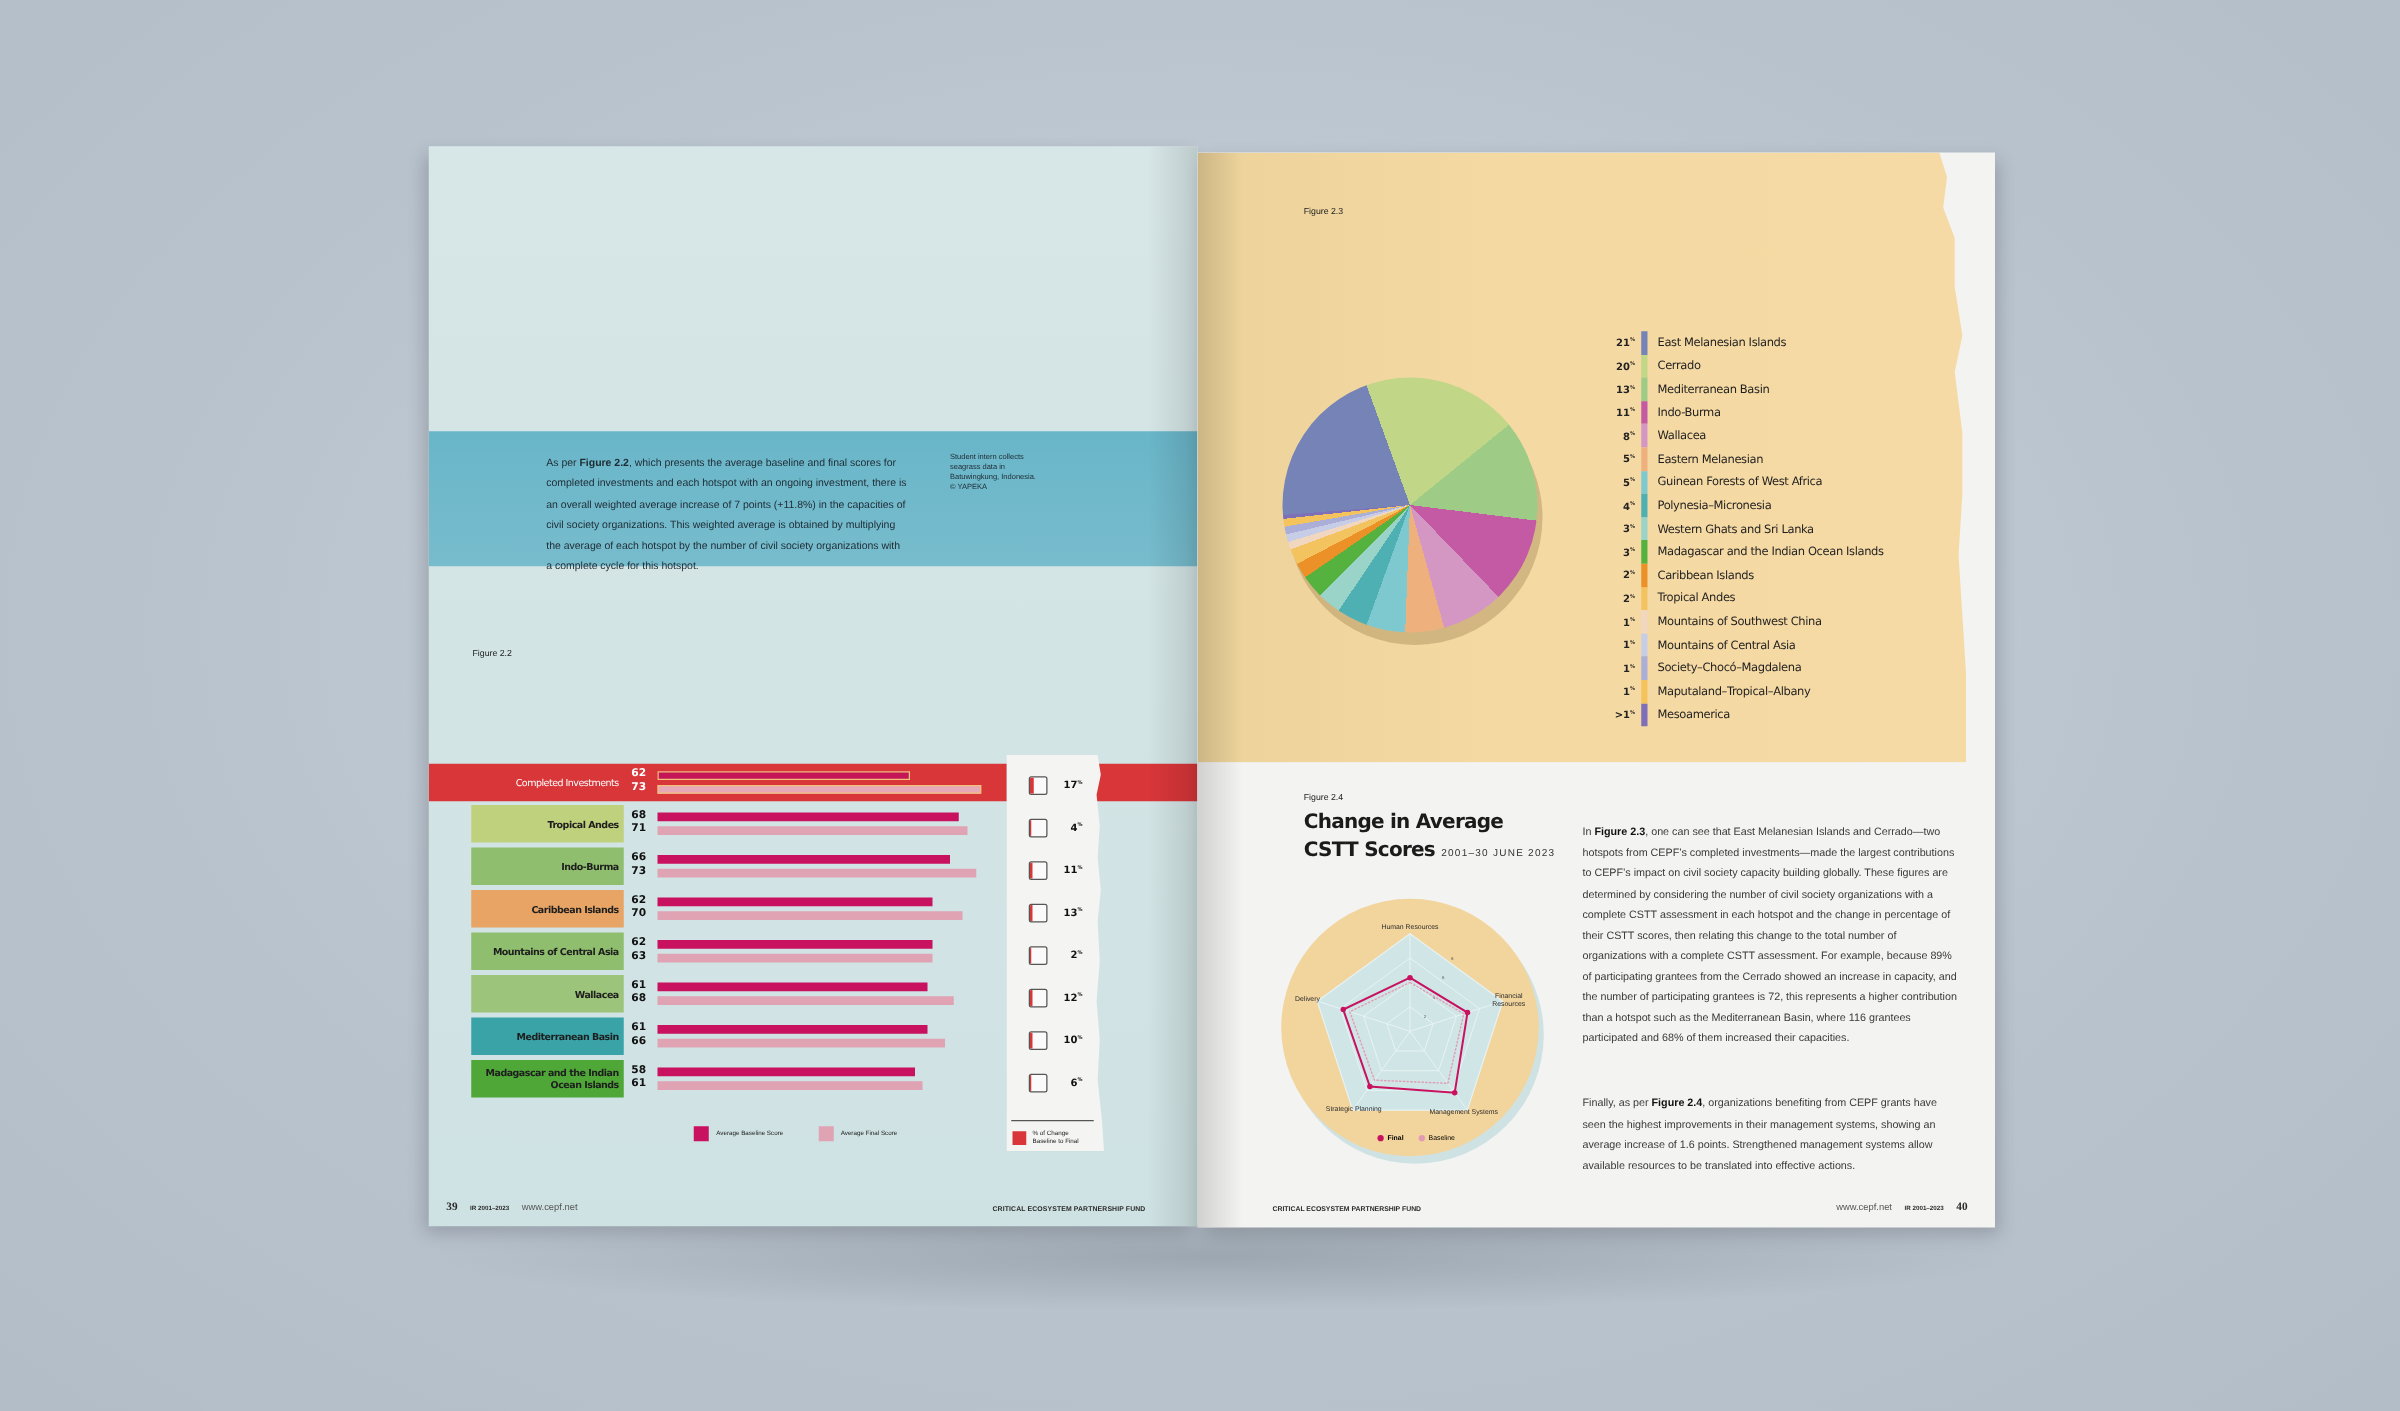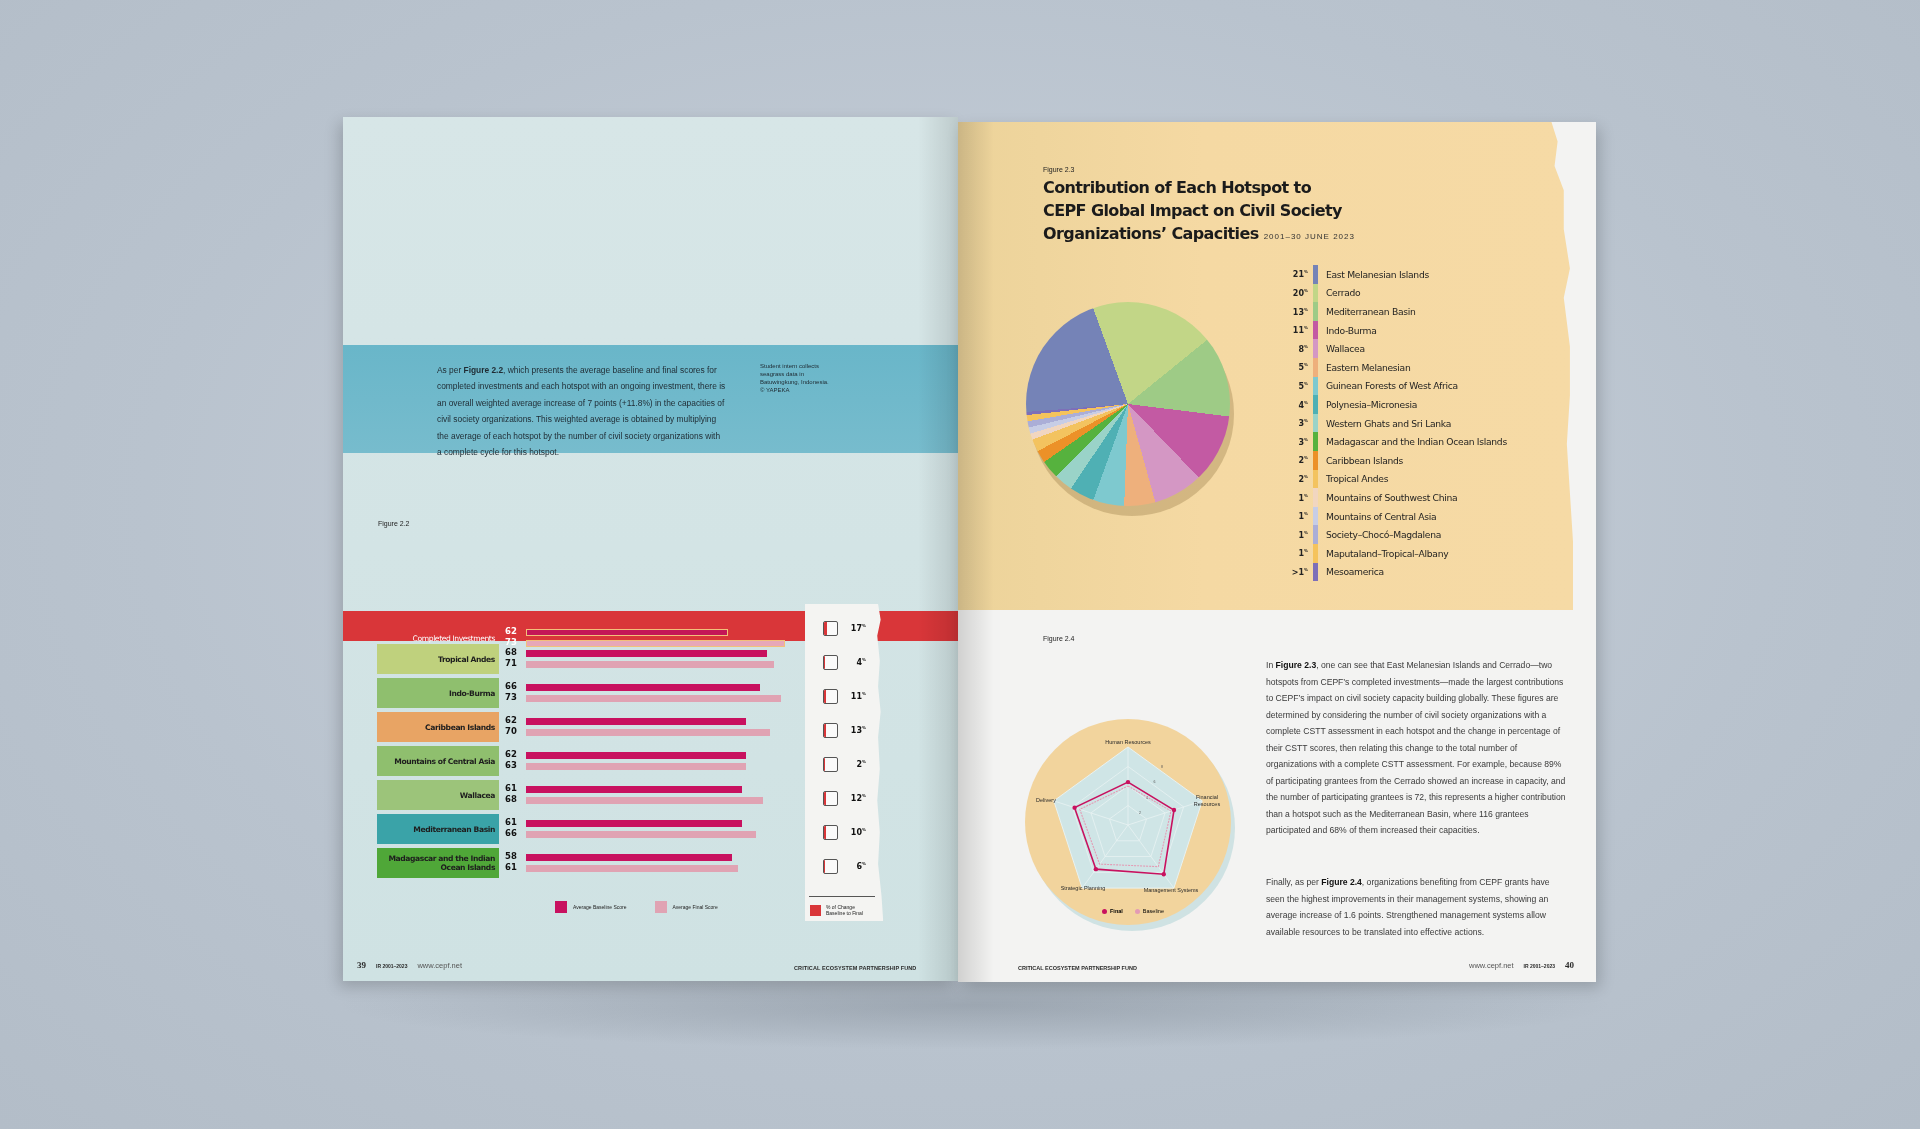--- a/index.html
+++ b/index.html
@@ -214,21 +214,21 @@
     </p>
     <p class="caption">Student intern collects seagrass data in Batuwingkung, Indonesia. © YAPEKA</p>
   </div>
 
   <div class="fig22-head">
     <div class="fig-label">Figure 2.2</div>
   </div>
 
   <div class="red-band"></div>
   <div class="bar-chart" id="barchart">
-      <div class="brow total" style="top: 12px;">
+      <div class="brow total" style="top: 0px;">
         <div class="lbl">Completed Investments</div>
         <div class="nums">62<br>73</div>
         <div class="b1" style="width: 201.973px;"></div>
         <div class="b2" style="width: 259px;"></div>
       </div>
       <div class="brow" style="top: 33px;">
         <div class="lbl" style="background: rgb(191, 209, 125);">Tropical Andes</div>
         <div class="nums">68<br>71</div>
         <div class="b1" style="width: 241.26px;"></div>
         <div class="b2" style="width: 247.904px;"></div>
@@ -346,26 +346,20 @@
     <span class="foot-url">www.cepf.net</span>
   </div>
   <div class="foot-fund-l">CRITICAL ECOSYSTEM PARTNERSHIP FUND</div>
 </div>
 
 <div class="page-right">
   <div class="yellow-panel"></div>
 
   <div class="fig23-head">
     <div class="fig-label">Figure 2.3</div>
-    <div class="fig-title">
-      <span>Contribution of Each Hotspot to</span><br>
-      <span>CEPF Global Impact on Civil Society</span><br>
-      <span>Organizations’ Capacities</span>
-      <span class="fig-date">2001–30 JUNE 2023</span>
-    </div>
   </div>
 
   <div class="pie-wrap">
     <div class="pie-shadow"></div>
     <div class="pie" id="pie" style="background: conic-gradient(from -20deg, rgb(194, 214, 135) 0deg, rgb(194, 214, 135) 70.94deg, rgb(158, 203, 134) 70.94deg, rgb(158, 203, 134) 117.04deg, rgb(195, 90, 163) 117.04deg, rgb(195, 90, 163) 156.06deg, rgb(212, 151, 196) 156.06deg, rgb(212, 151, 196) 184.43deg, rgb(238, 176, 124) 184.43deg, rgb(238, 176, 124) 202.17deg, rgb(126, 201, 207) 202.17deg, rgb(126, 201, 207) 219.9deg, rgb(79, 176, 180) 219.9deg, rgb(79, 176, 180) 234.09deg, rgb(154, 211, 200) 234.09deg, rgb(154, 211, 200) 244.73deg, rgb(86, 178, 62) 244.73deg, rgb(86, 178, 62) 255.37deg, rgb(236, 145, 40) 255.37deg, rgb(236, 145, 40) 262.46deg, rgb(243, 195, 95) 262.46deg, rgb(243, 195, 95) 269.56deg, rgb(241, 214, 192) 269.56deg, rgb(241, 214, 192) 273.1deg, rgb(199, 205, 230) 273.1deg, rgb(199, 205, 230) 276.65deg, rgb(171, 174, 215) 276.65deg, rgb(171, 174, 215) 280.2deg, rgb(245, 195, 92) 280.2deg, rgb(245, 195, 92) 283.74deg, rgb(125, 111, 184) 283.74deg, rgb(125, 111, 184) 285.52deg, rgb(117, 131, 183) 285.52deg, rgb(117, 131, 183) 360deg);"></div>
   </div>
 
   <div class="pie-legend" id="pielegend">
       <div class="pl-row">
         <span class="pl-pct">21<sup>%</sup></span>
@@ -449,20 +443,25 @@
       </div>
       <div class="pl-row">
         <span class="pl-pct">&gt;1<sup>%</sup></span>
         <span class="pl-bar" style="background: rgb(125, 111, 184);"></span>
         <span class="pl-name">Mesoamerica</span>
       </div>
     </div>
 
   <div class="fig24-head">
     <div class="fig-label">Figure 2.4</div>
+    <div class="fig-title">
+      <span>Change in Average</span><br>
+      <span>CSTT Scores</span>
+      <span class="fig-date">2001–30 JUNE 2023</span>
+    </div>
   </div>
 
   <div class="radar-wrap">
     <div class="radar-bg"></div>
     <svg id="radarsvg" width="206" height="206" style="position:absolute;left:0;top:0">
         <polygon points="103,28 177.18240827102198,81.8966744387541 148.84724967881291,169.1033255612459 57.152750321187106,169.1033255612459 28.817591728978016,81.8966744387541" fill="#cfe5e6" stroke="#e8f2f2" stroke-width="1"></polygon>
         <polygon points="103,86.5 121.5456020677555,99.97416860968852 114.46181241970322,121.77583139031148 91.53818758029678,121.77583139031148 84.4543979322445,99.97416860968853" fill="none" stroke="#e9f3f3" stroke-width="0.8"></polygon>
         <polygon points="103,67 140.091204135511,93.94833721937705 125.92362483940646,137.55166278062296 80.07637516059356,137.55166278062296 65.90879586448901,93.94833721937705" fill="none" stroke="#e9f3f3" stroke-width="0.8"></polygon>
         <polygon points="103,47.5 158.63680620326647,87.92250582906559 137.38543725910966,153.32749417093441 68.61456274089034,153.32749417093441 47.36319379673351,87.92250582906559" fill="none" stroke="#e9f3f3" stroke-width="0.8"></polygon>
         <line x1="103" y1="106" x2="103" y2="28" stroke="#e9f3f3" stroke-width="0.8"></line>

